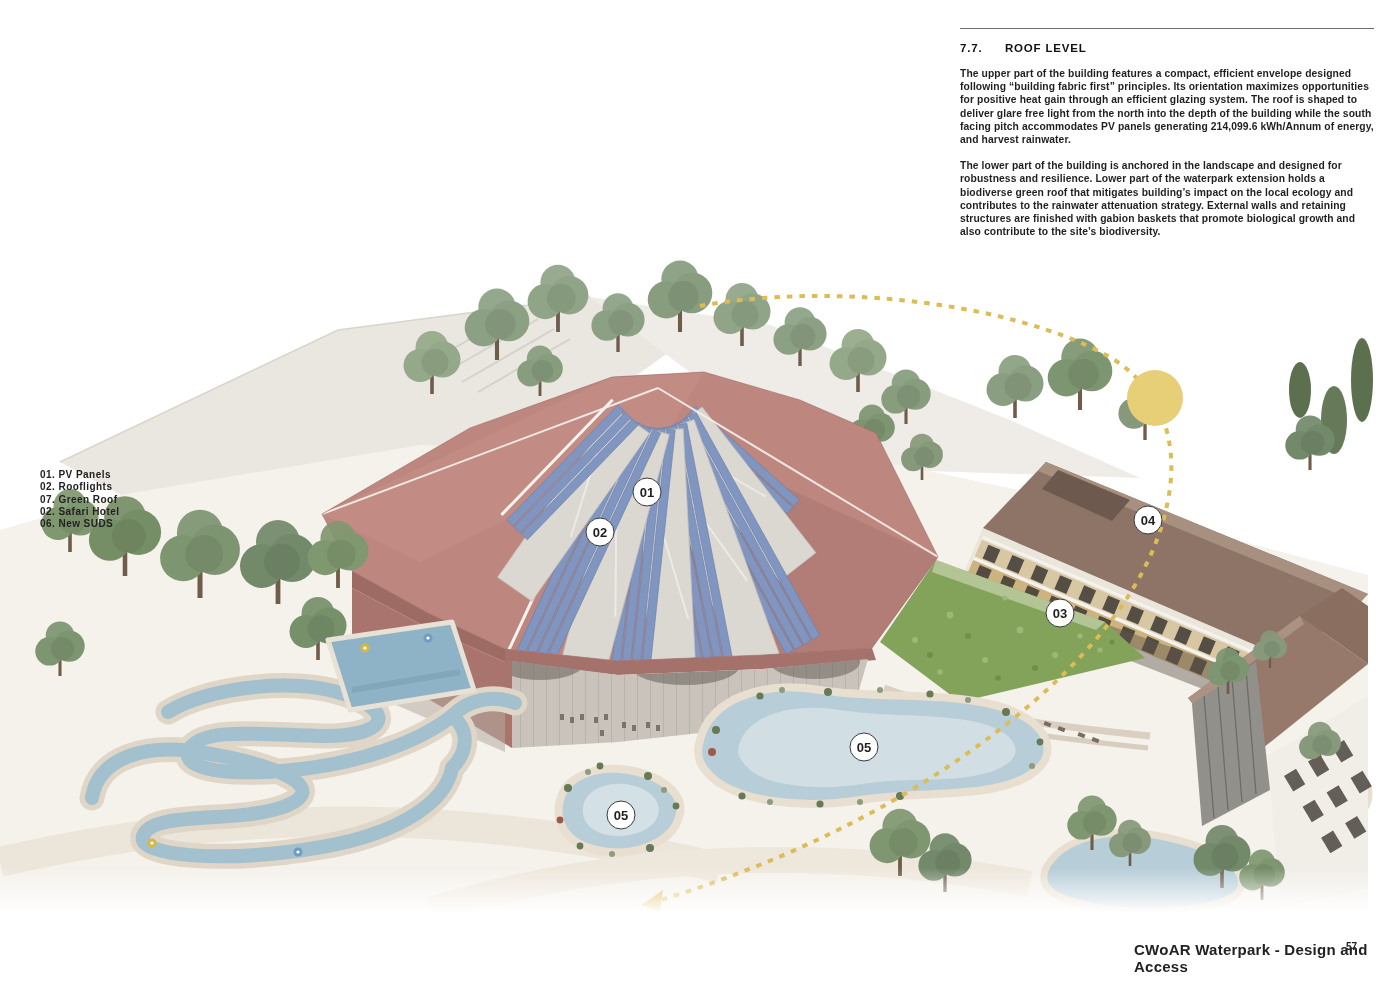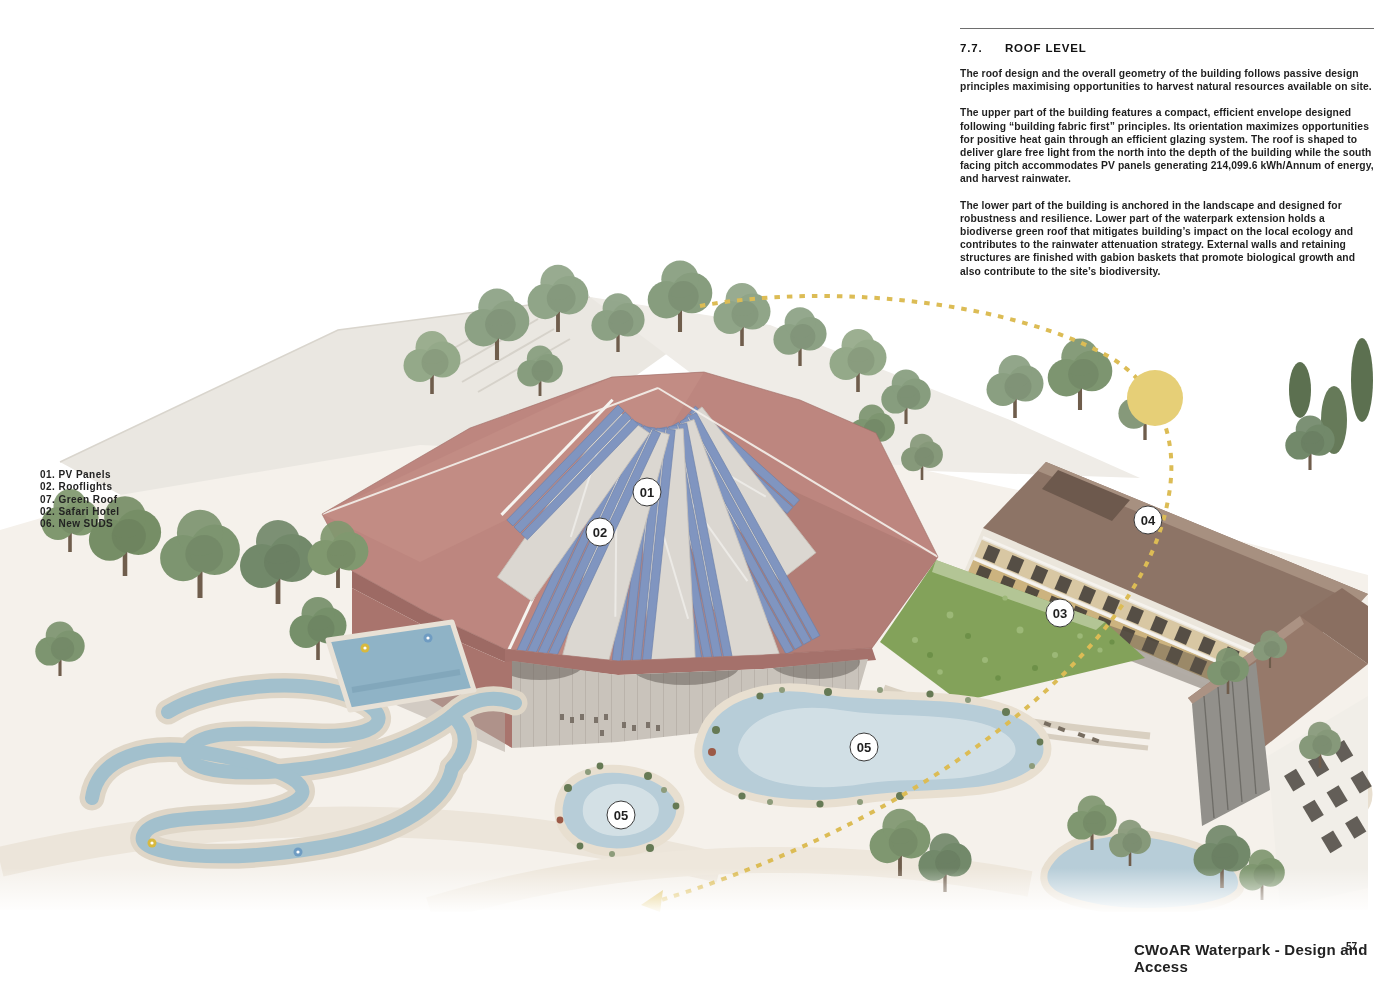--- a/index.html
+++ b/index.html
@@ -410,21 +410,20 @@
   <div class="callout" style="left:621px;top:815px;">
       <span>05</span>
     </div>
 
   <div class="section-block">
     <hr class="rule">
     <div class="section-heading">
       <span class="section-number">7.7.</span>
       <span class="section-title">ROOF LEVEL</span>
     </div>
-    <p>The roof design and the overall geometry of the building follows passive design principles maximising opportunities to harvest natural resources available on site.</p>
     <p>The upper part of the building features a compact, efficient envelope designed following “building fabric first” principles. Its orientation maximizes opportunities for positive heat gain through an efficient glazing system. The roof is shaped to deliver glare free light from the north into the depth of the building while the south facing pitch accommodates PV panels generating 214,099.6 kWh/Annum of energy, and harvest rainwater.</p>
     <p>The lower part of the building is anchored in the landscape and designed for robustness and resilience. Lower part of the waterpark extension holds a biodiverse green roof that mitigates building’s impact on the local ecology and contributes to the rainwater attenuation strategy. External walls and retaining structures are finished with gabion baskets that promote biological growth and also contribute to the site’s biodiversity.</p>
   </div>
 
   <div class="legend">
     <div class="legend-item">01. PV Panels</div>
     <div class="legend-item">02. Rooflights</div>
     <div class="legend-item">07. Green Roof</div>
     <div class="legend-item">02. Safari Hotel</div>
     <div class="legend-item">06. New SUDS</div>

